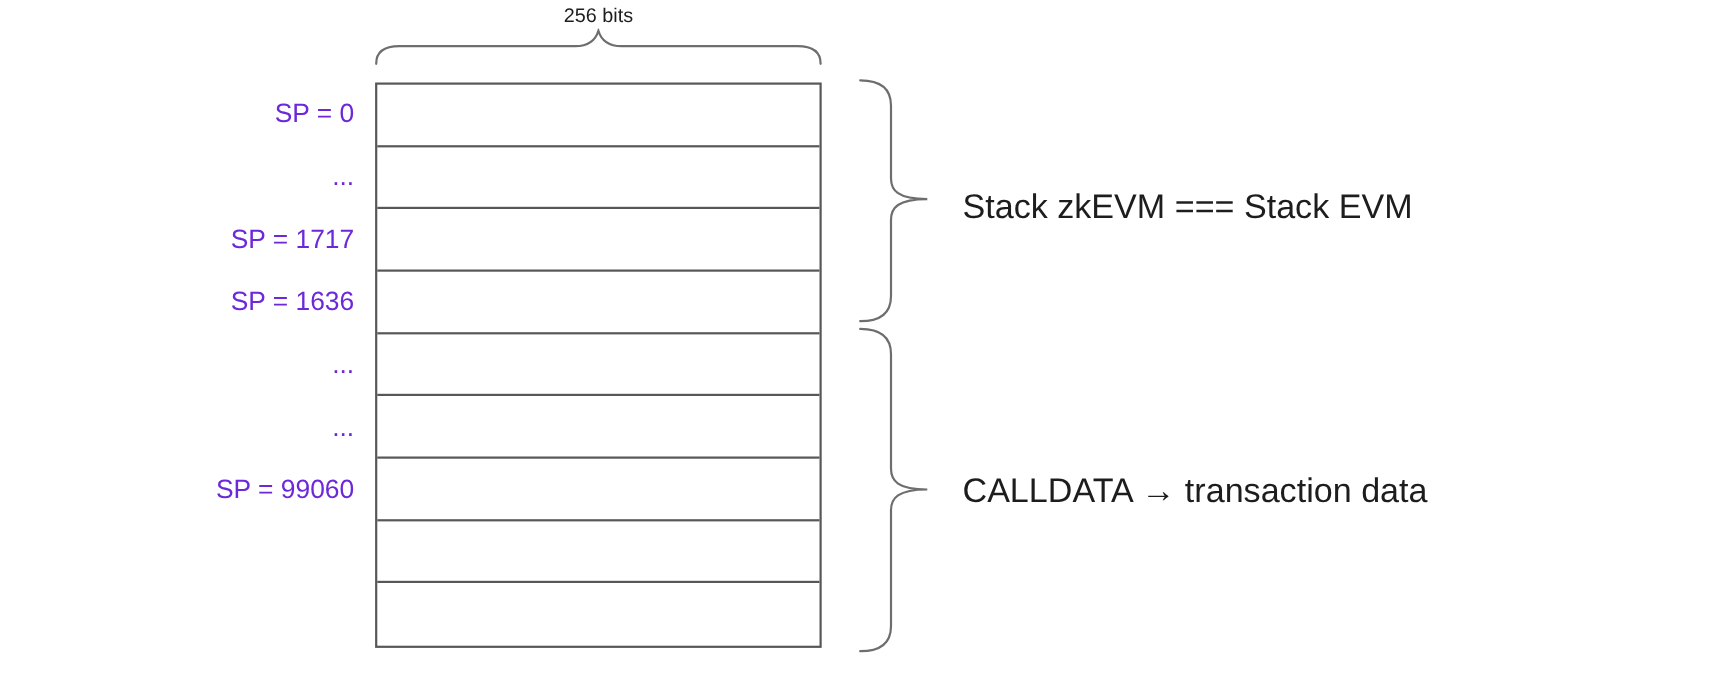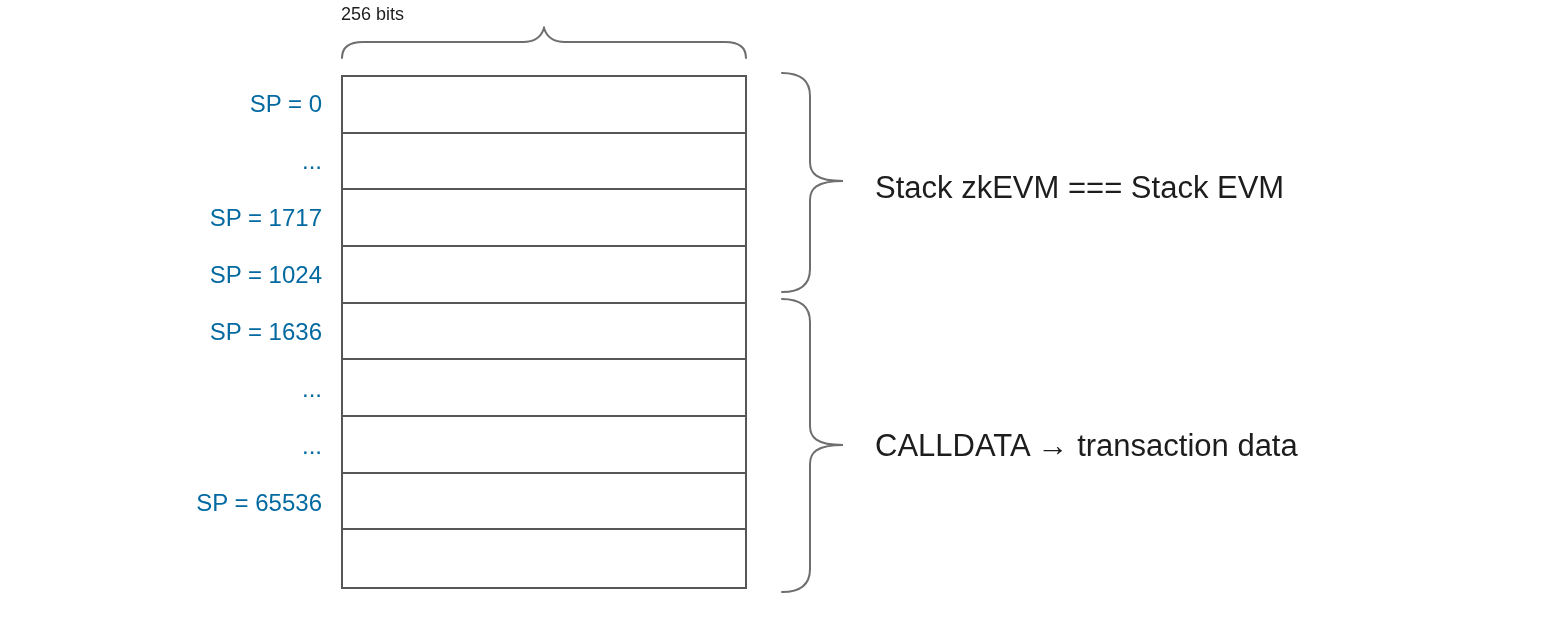--- a/index.html
+++ b/index.html
@@ -15,21 +15,21 @@
     background: #ffffff;
     overflow: hidden;
   }
 
   
   .bits-label {
     position: absolute;
     left: 341px;
     top: 3px;
     width: 406px;
-    text-align: left;
+    text-align: center;
     font-size: 18px;
     line-height: 22px;
     color: #1d1d1d;
   }
 
   
   .top-brace {
     position: absolute;
     left: 340px;
     top: 26px;
@@ -45,21 +45,21 @@
     width: 322px;
     height: 514px;
     display: grid;
     grid-template-rows: repeat(9, 1fr);
   }
   .sp-label {
     display: flex;
     align-items: center;
     justify-content: flex-end;
     font-size: 24px;
-    color: #0369a1;
+    color: #6d28d9;
     padding-right: 0;
   }
 
   
   .stack-table {
     position: absolute;
     left: 341px;
     top: 75px;
     width: 406px;
     height: 514px;
@@ -106,25 +106,24 @@
 
   <svg class="top-brace" viewBox="0 0 408 34" aria-hidden="true">
     <path stroke-linecap="round" d="M 2,32 C 2,21 9,16 23,16 L 183,16 C 194,16 201,12 204,2
              C 207,12 214,16 225,16 L 385,16 C 399,16 406,21 406,32" stroke="#6e6e6e"></path>
   </svg>
 
   <div class="sp-labels">
       <div class="sp-label">SP = 0</div>
       <div class="sp-label">...</div>
       <div class="sp-label">SP = 1717</div>
-      <div class="sp-label">SP = 1024</div>
       <div class="sp-label">SP = 1636</div>
       <div class="sp-label">...</div>
       <div class="sp-label">...</div>
-      <div class="sp-label">SP = 65536</div>
+      <div class="sp-label">SP = 99060</div>
     </div>
 
   <div class="stack-table">
       <div class="stack-cell"></div>
       <div class="stack-cell"></div>
       <div class="stack-cell"></div>
       <div class="stack-cell"></div>
       <div class="stack-cell"></div>
       <div class="stack-cell"></div>
       <div class="stack-cell"></div>

